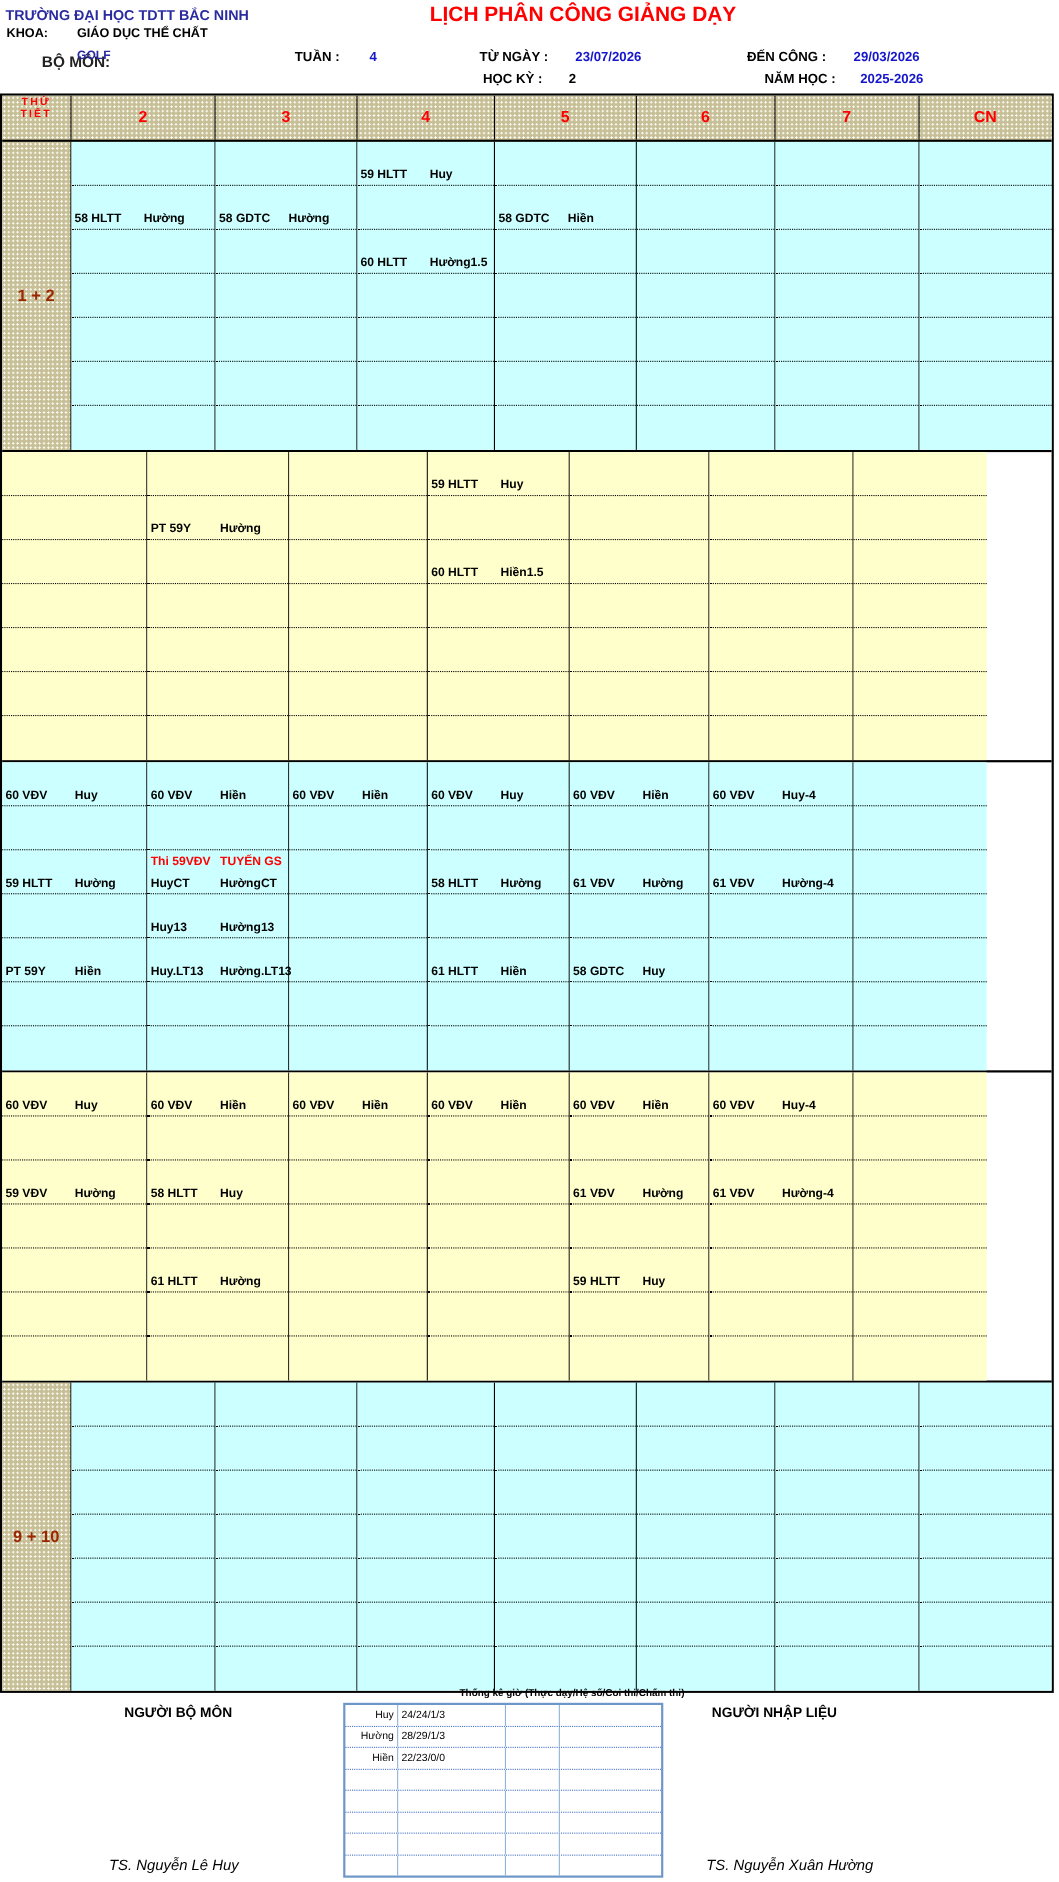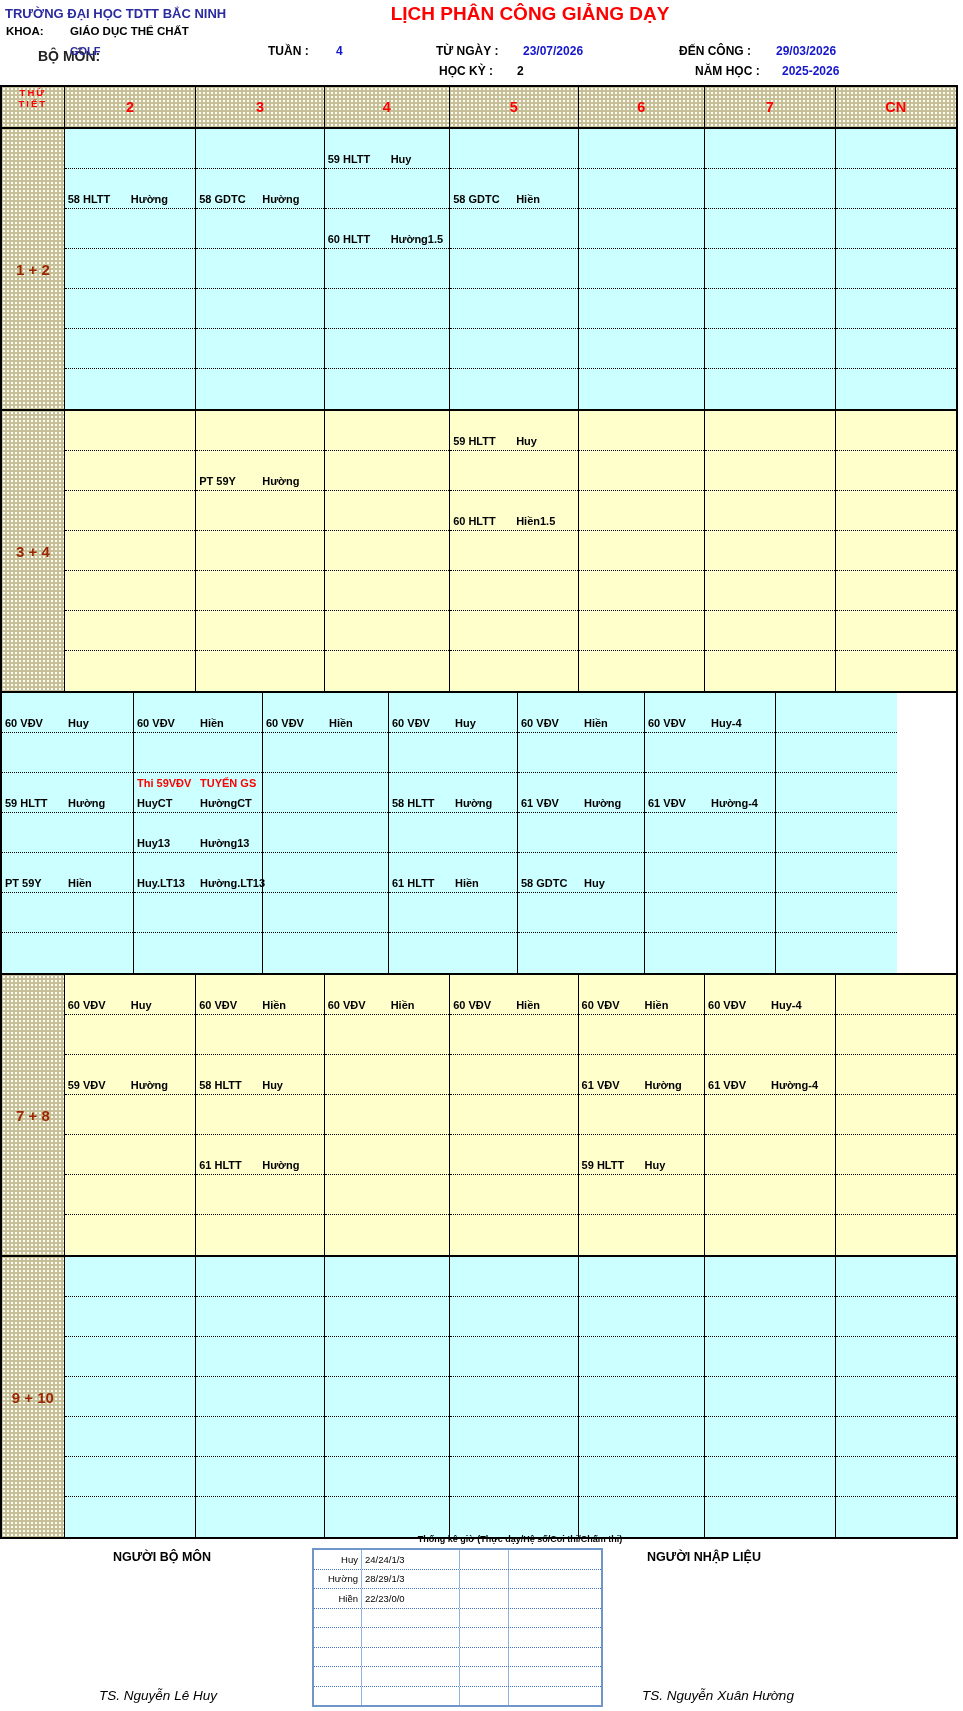--- a/index.html
+++ b/index.html
@@ -207,21 +207,20 @@
             <div class="sub-cell"></div>
             <div class="sub-cell"></div>
             <div class="sub-cell"></div>
             <div class="sub-cell"></div>
             <div class="sub-cell"></div>
             <div class="sub-cell"></div>
             <div class="sub-cell"></div>
           </div>
         </div>
         <div class="block-row">
-          <div class="block-label tan">3 + 4</div>
           <div class="day-col" style="width: 132px; background: rgb(255, 255, 204);">
             <div class="sub-cell"></div>
             <div class="sub-cell"></div>
             <div class="sub-cell"></div>
             <div class="sub-cell"></div>
             <div class="sub-cell"></div>
             <div class="sub-cell"></div>
             <div class="sub-cell"></div>
           </div>
           <div class="day-col" style="width: 129px; background: rgb(255, 255, 204);">
@@ -475,21 +474,20 @@
             <div class="sub-cell"></div>
             <div class="sub-cell"></div>
             <div class="sub-cell"></div>
             <div class="sub-cell"></div>
             <div class="sub-cell"></div>
             <div class="sub-cell"></div>
             <div class="sub-cell"></div>
           </div>
         </div>
         <div class="block-row">
-          <div class="block-label tan">7 + 8</div>
           <div class="day-col" style="width: 132px; background: rgb(255, 255, 204);">
             <div class="sub-cell">
               <div class="cell-txt">
                 <div class="cline">
                   <span class="p1">60 VĐV</span>
                   <span>Huy</span>
                 </div>
               </div>
             </div>
             <div class="sub-cell"></div>

